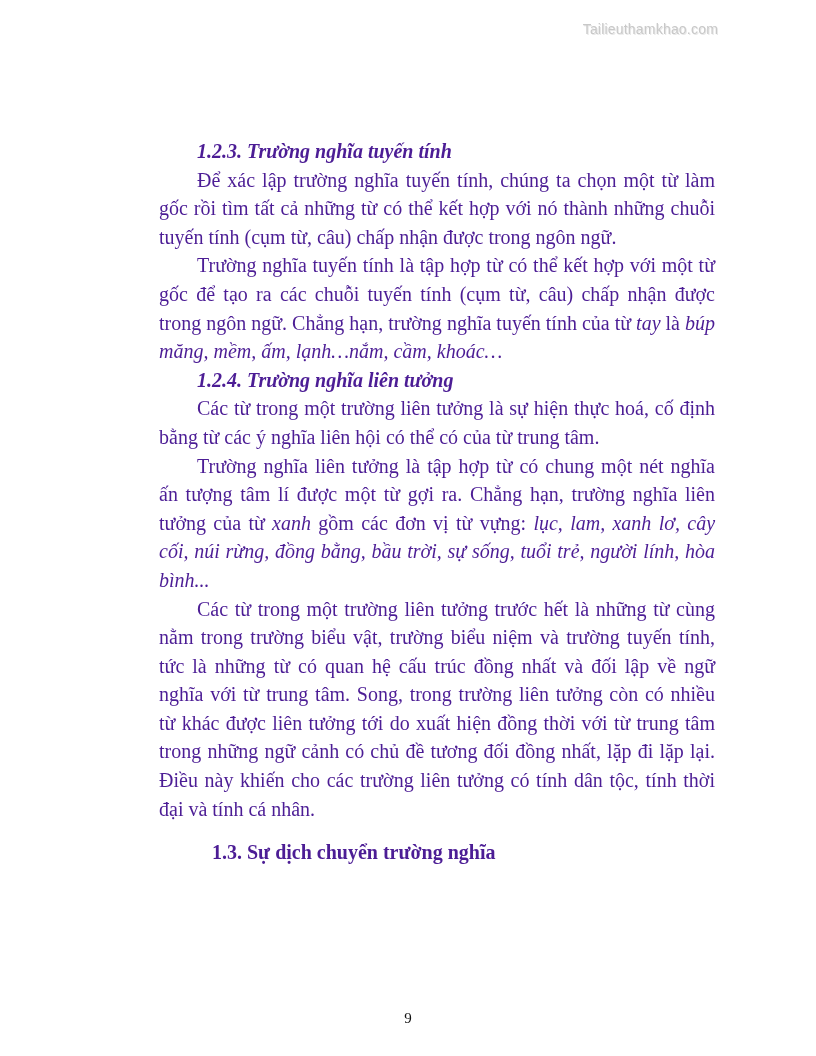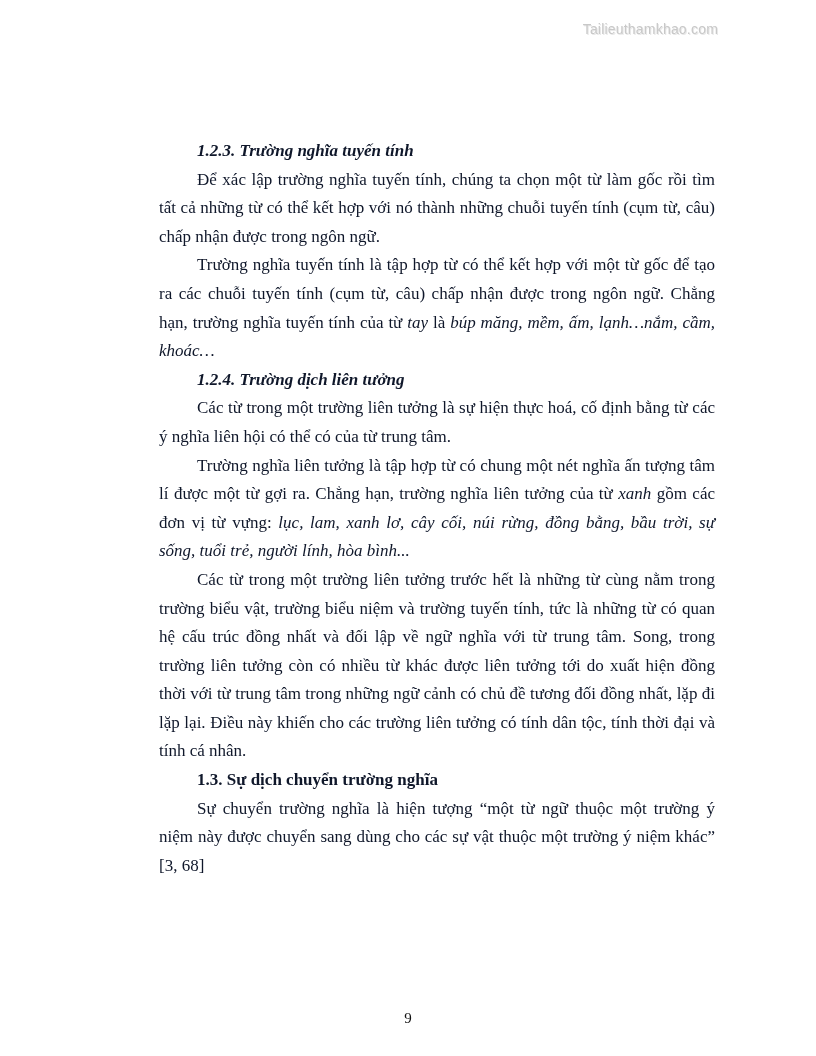--- a/index.html
+++ b/index.html
@@ -8,46 +8,45 @@
     position: absolute; left: 0; top: 16px; width: 728px; height: 1056px; background: #ffffff;
   }
   .watermark {
     position: absolute; right: 10px; top: 5px;
     font-family: "Liberation Sans", sans-serif; font-size: 14px;
     color: #c8c8c8; letter-spacing: 0.2px;
     text-shadow: 1px 1px 0 #e8e8e8;
   }
   .content {
     position: absolute; left: 159px; top: 121px; width: 556px;
-    font-family: "Liberation Serif", serif; font-size: 17px;
-    line-height: 28.6px; color: #0f172a;
+    font-family: "Liberation Serif", serif; font-size: 20px;
+    line-height: 28.6px; color: #4c1d95;
   }
   .content p { margin: 0; text-align: justify; text-indent: 38px; }
   .h-italic { font-weight: bold; font-style: italic; text-indent: 38px; margin: 0; }
-  .h-bold { font-weight: bold; text-indent: 38px; margin: 0; }
+  .h-bold { font-weight: bold; text-indent: 38px; margin: 15px; }
   .it { font-style: italic; }
   .page-number {
     position: absolute; left: 0; width: 816px; top: 994px; text-align: center;
     font-family: "Liberation Serif", serif; font-size: 15px; color: #111;
   }
 </style>
 </head>
 <body>
 
 <div class="page">
   <div class="watermark">Tailieuthamkhao.com</div>
 
   <div class="content">
     <div class="h-italic">1.2.3. Trường nghĩa tuyến tính</div>
     <p>Để xác lập trường nghĩa tuyến tính, chúng ta chọn một từ làm gốc rồi tìm tất cả những từ có thể kết hợp với nó thành những chuỗi tuyến tính (cụm từ, câu) chấp nhận được trong ngôn ngữ.</p>
     <p><span>Trường nghĩa tuyến tính là tập hợp từ có thể kết hợp với một từ gốc để tạo ra các chuỗi tuyến tính (cụm từ, câu) chấp nhận được trong ngôn ngữ. Chẳng hạn, trường nghĩa tuyến tính của từ </span><span class="it">tay</span><span> là </span><span class="it">búp măng, mềm, ấm, lạnh…nắm, cầm, khoác…</span></p>
 
-    <div class="h-italic">1.2.4. Trường dịch liên tưởng</div>
+    <div class="h-italic">1.2.4. Trường nghĩa liên tưởng</div>
     <p>Các từ trong một trường liên tưởng là sự hiện thực hoá, cố định bằng từ các ý nghĩa liên hội có thể có của từ trung tâm.</p>
     <p><span>Trường nghĩa liên tưởng là tập hợp từ có chung một nét nghĩa ấn tượng tâm lí được một từ gợi ra. Chẳng hạn, trường nghĩa liên tưởng của từ </span><span class="it">xanh</span><span> gồm các đơn vị từ vựng: </span><span class="it">lục, lam, xanh lơ, cây cối, núi rừng, đồng bằng, bầu trời, sự sống, tuổi trẻ, người lính, hòa bình...</span></p>
     <p>Các từ trong một trường liên tưởng trước hết là những từ cùng nằm trong trường biểu vật, trường biểu niệm và trường tuyến tính, tức là những từ có quan hệ cấu trúc đồng nhất và đối lập về ngữ nghĩa với từ trung tâm. Song, trong trường liên tưởng còn có nhiều từ khác được liên tưởng tới do xuất hiện đồng thời với từ trung tâm trong những ngữ cảnh có chủ đề tương đối đồng nhất, lặp đi lặp lại. Điều này khiến cho các trường liên tưởng có tính dân tộc, tính thời đại và tính cá nhân.</p>
 
     <div class="h-bold">1.3. Sự dịch chuyển trường nghĩa</div>
-    <p>Sự chuyển trường nghĩa là hiện tượng “một từ ngữ thuộc một trường ý niệm này được chuyển sang dùng cho các sự vật thuộc một trường ý niệm khác” [3, 68]</p>
   </div>
 
   <div class="page-number">9</div>
 </div>
 
 </body></html>

